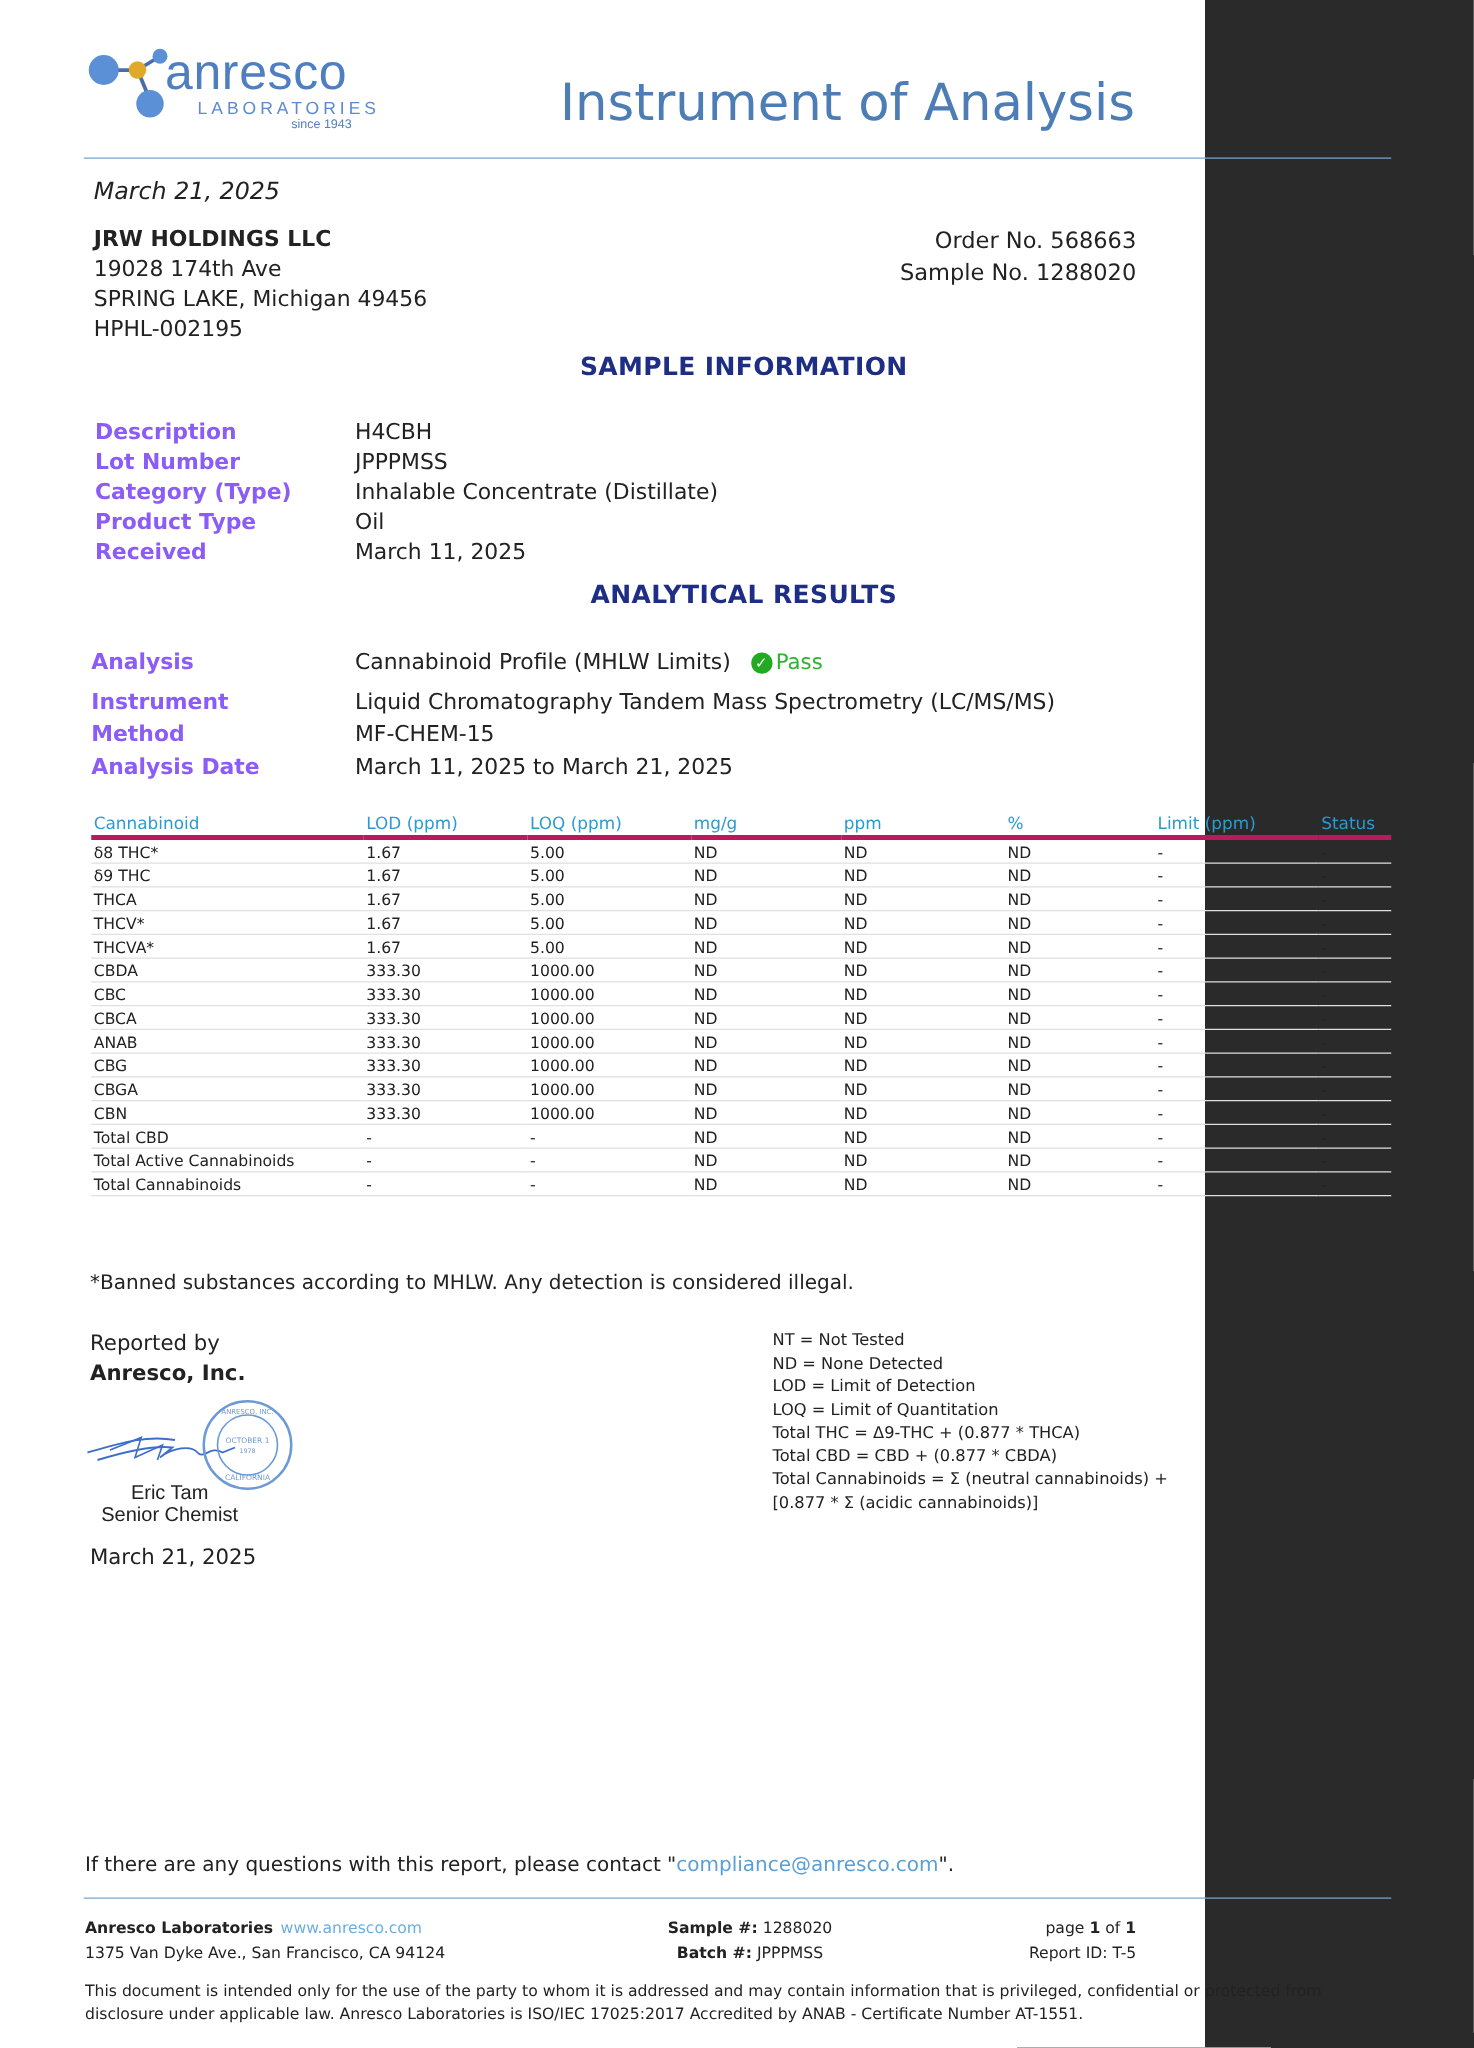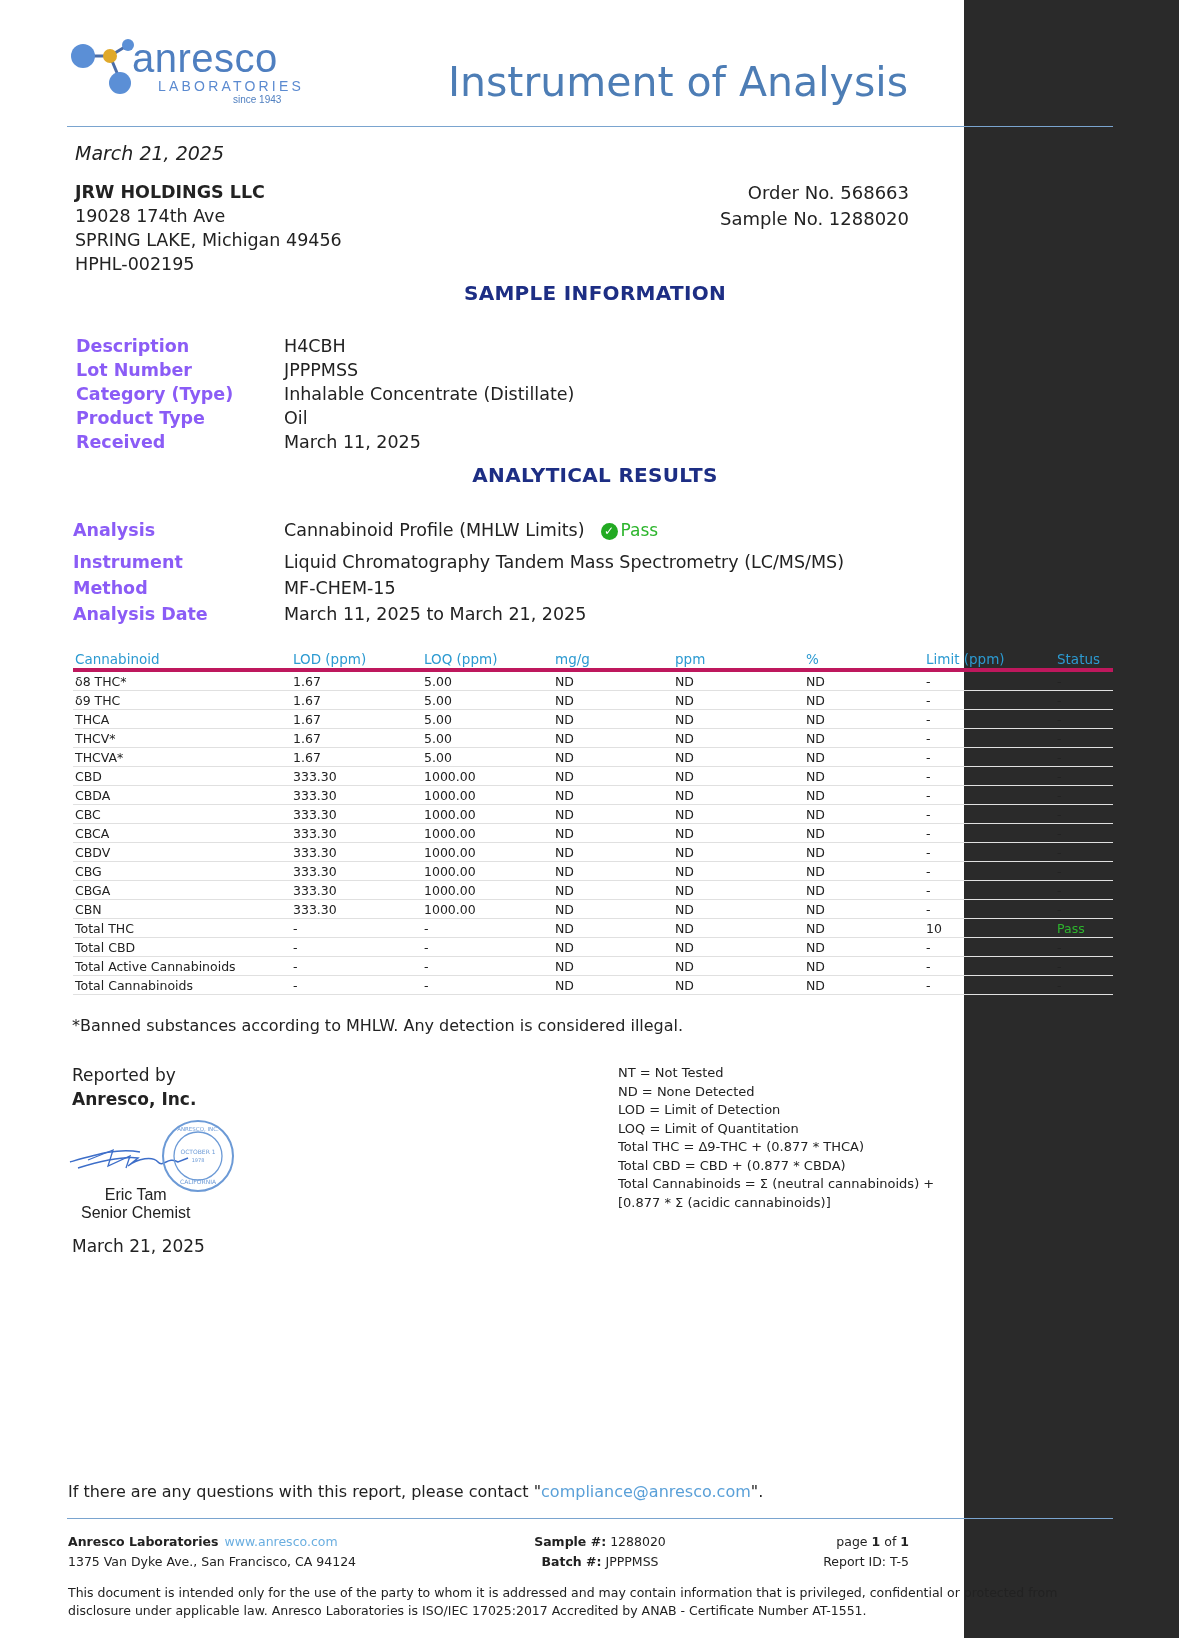--- a/index.html
+++ b/index.html
@@ -212,30 +212,20 @@
           <td>THCVA*</td>
           <td>1.67</td>
           <td>5.00</td>
           <td>ND</td>
           <td>ND</td>
           <td>ND</td>
           <td>-</td>
           <td>-</td>
         </tr>
         <tr>
-          <td>CBD</td>
-          <td>333.30</td>
-          <td>1000.00</td>
-          <td>ND</td>
-          <td>ND</td>
-          <td>ND</td>
-          <td>-</td>
-          <td>-</td>
-        </tr>
-        <tr>
           <td>CBDA</td>
           <td>333.30</td>
           <td>1000.00</td>
           <td>ND</td>
           <td>ND</td>
           <td>ND</td>
           <td>-</td>
           <td>-</td>
         </tr>
         <tr>
@@ -252,21 +242,21 @@
           <td>CBCA</td>
           <td>333.30</td>
           <td>1000.00</td>
           <td>ND</td>
           <td>ND</td>
           <td>ND</td>
           <td>-</td>
           <td>-</td>
         </tr>
         <tr>
-          <td>CBDV</td>
+          <td>ANAB</td>
           <td>333.30</td>
           <td>1000.00</td>
           <td>ND</td>
           <td>ND</td>
           <td>ND</td>
           <td>-</td>
           <td>-</td>
         </tr>
         <tr>
           <td>CBG</td>
@@ -290,30 +280,20 @@
         </tr>
         <tr>
           <td>CBN</td>
           <td>333.30</td>
           <td>1000.00</td>
           <td>ND</td>
           <td>ND</td>
           <td>ND</td>
           <td>-</td>
           <td>-</td>
-        </tr>
-        <tr>
-          <td>Total THC</td>
-          <td>-</td>
-          <td>-</td>
-          <td>ND</td>
-          <td>ND</td>
-          <td>ND</td>
-          <td>10</td>
-          <td class="status-pass">Pass</td>
         </tr>
         <tr>
           <td>Total CBD</td>
           <td>-</td>
           <td>-</td>
           <td>ND</td>
           <td>ND</td>
           <td>ND</td>
           <td>-</td>
           <td>-</td>

